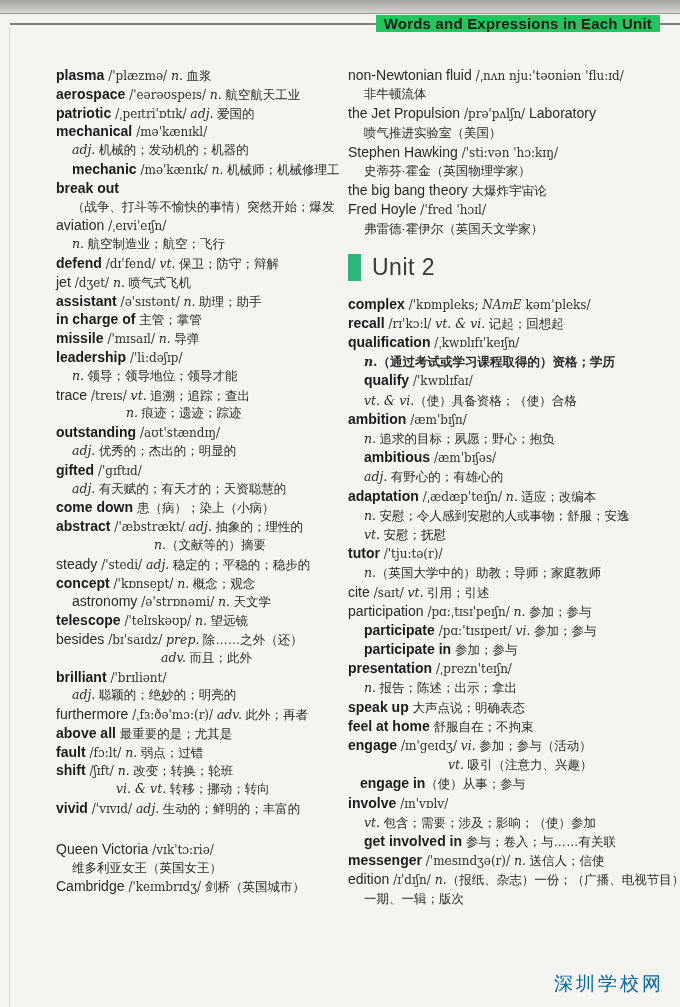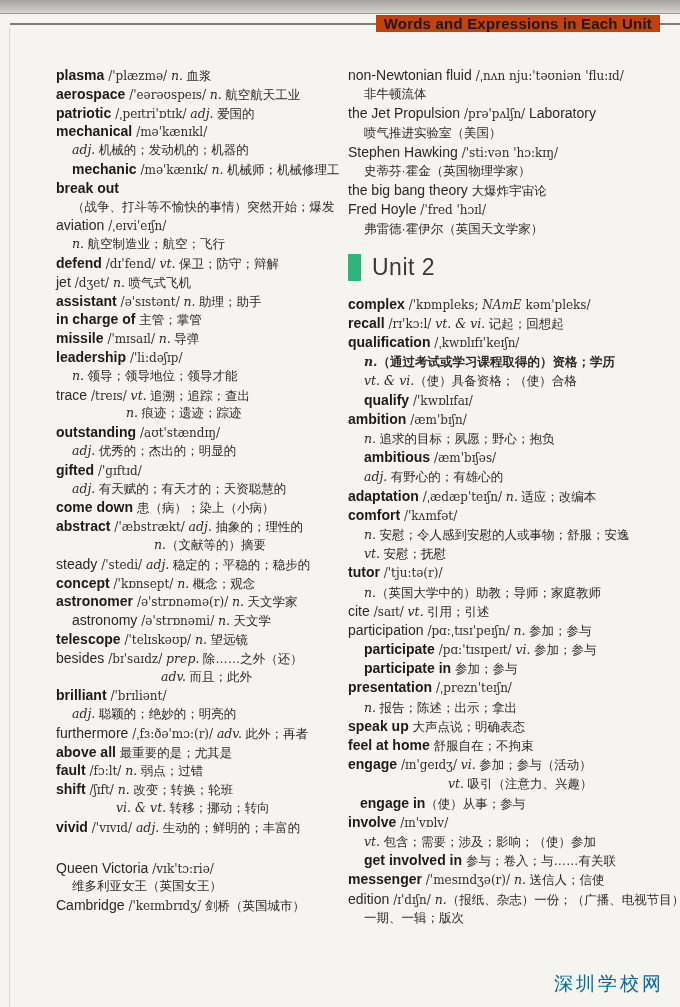--- a/index.html
+++ b/index.html
@@ -13,21 +13,21 @@
     background:linear-gradient(180deg,#a5a4a1 0%,#bdbcb9 55%,#d6d5d2 100%);
     border-bottom:1px solid #999894;
   }
   .left-edge {
     position:absolute; left:9px; top:28px; bottom:0; width:1px; background:#d6d4d0;
   }
   .header-rule {
     position:absolute; top:23px; left:10px; right:0; height:2px; background:#7e7d7a;
   }
   .header-title {
-    position:absolute; top:15px; right:20px; background:#c2410c; padding:0 8px;
+    position:absolute; top:15px; right:20px; background:#22c55e; padding:0 8px;
     font-size:15px; font-weight:bold; color:#1c1b19; letter-spacing:0.2px; white-space:pre;
   }
   .col { position:absolute; top:66px; }
   .col-left  { left:56px;  width:292px; }
   .col-right { left:348px; width:330px; }
   .line {
     white-space:pre; height:18.8px; line-height:18.8px;
     font-size:12.5px; color:#2c2b29;
   }
   .col-right .line { height:19.2px; line-height:19.2px; }
@@ -76,21 +76,20 @@
       <div class="line" style="margin-left: 70px;"><span class="seg-i">n.</span><span class="seg-c"> 痕迹；遗迹；踪迹</span></div>
       <div class="line"><span class="seg-w">outstanding </span><span class="seg-p">/aʊt'stændɪŋ/</span></div>
       <div class="line" style="margin-left: 16px;"><span class="seg-i">adj.</span><span class="seg-c"> 优秀的；杰出的；明显的</span></div>
       <div class="line"><span class="seg-w">gifted </span><span class="seg-p">/'gɪftɪd/</span></div>
       <div class="line" style="margin-left: 16px;"><span class="seg-i">adj.</span><span class="seg-c"> 有天赋的；有天才的；天资聪慧的</span></div>
       <div class="line"><span class="seg-w">come down </span><span class="seg-c">患（病）；染上（小病）</span></div>
       <div class="line"><span class="seg-w">abstract </span><span class="seg-p">/'æbstrækt/ </span><span class="seg-i">adj.</span><span class="seg-c"> 抽象的；理性的</span></div>
       <div class="line" style="margin-left: 98px;"><span class="seg-i">n.</span><span class="seg-c">（文献等的）摘要</span></div>
       <div class="line"><span class="seg-wr">steady </span><span class="seg-p">/'stedi/ </span><span class="seg-i">adj.</span><span class="seg-c"> 稳定的；平稳的；稳步的</span></div>
       <div class="line"><span class="seg-w">concept </span><span class="seg-p">/'kɒnsept/ </span><span class="seg-i">n.</span><span class="seg-c"> 概念；观念</span></div>
-      <div class="line"><span class="seg-w">astronomer </span><span class="seg-p">/ə'strɒnəmə(r)/ </span><span class="seg-i">n.</span><span class="seg-c"> 天文学家</span></div>
       <div class="line" style="margin-left: 16px;"><span class="seg-wr">astronomy </span><span class="seg-p">/ə'strɒnəmi/ </span><span class="seg-i">n.</span><span class="seg-c"> 天文学</span></div>
       <div class="line"><span class="seg-w">telescope </span><span class="seg-p">/'telɪskəʊp/ </span><span class="seg-i">n.</span><span class="seg-c"> 望远镜</span></div>
       <div class="line"><span class="seg-wr">besides </span><span class="seg-p">/bɪ'saɪdz/ </span><span class="seg-i">prep.</span><span class="seg-c"> 除……之外（还）</span></div>
       <div class="line" style="margin-left: 105px;"><span class="seg-i">adv.</span><span class="seg-c"> 而且；此外</span></div>
       <div class="line"><span class="seg-w">brilliant </span><span class="seg-p">/'brɪliənt/</span></div>
       <div class="line" style="margin-left: 16px;"><span class="seg-i">adj.</span><span class="seg-c"> 聪颖的；绝妙的；明亮的</span></div>
       <div class="line"><span class="seg-wr">furthermore </span><span class="seg-p">/ˌfɜ:ðə'mɔ:(r)/ </span><span class="seg-i">adv.</span><span class="seg-c"> 此外；再者</span></div>
       <div class="line"><span class="seg-w">above all </span><span class="seg-c">最重要的是；尤其是</span></div>
       <div class="line"><span class="seg-w">fault </span><span class="seg-p">/fɔ:lt/ </span><span class="seg-i">n.</span><span class="seg-c"> 弱点；过错</span></div>
       <div class="line"><span class="seg-w">shift </span><span class="seg-p">/ʃɪft/ </span><span class="seg-i">n.</span><span class="seg-c"> 改变；转换；轮班</span></div>
@@ -111,28 +110,27 @@
       <div class="line"><span class="seg-wr">Fred Hoyle </span><span class="seg-p">/'fred 'hɔɪl/</span></div>
       <div class="line" style="margin-left: 16px;"><span class="seg-c">弗雷德·霍伊尔（英国天文学家）</span></div>
       <div class="unit-heading">
         <span class="unit-bar" style="background: rgb(46, 181, 123);"></span>
         <span class="unit-label">Unit 2</span>
       </div>
       <div class="line"><span class="seg-w">complex </span><span class="seg-p">/'kɒmpleks; </span><span class="seg-pi">NAmE</span><span class="seg-p"> kəm'pleks/</span></div>
       <div class="line"><span class="seg-w">recall </span><span class="seg-p">/rɪ'kɔ:l/ </span><span class="seg-i">vt. &amp; vi.</span><span class="seg-c"> 记起；回想起</span></div>
       <div class="line"><span class="seg-w">qualification </span><span class="seg-p">/ˌkwɒlɪfɪ'keɪʃn/</span></div>
       <div class="line" style="margin-left: 16px; font-weight: bold;"><span class="seg-i">n.</span><span class="seg-c">（通过考试或学习课程取得的）资格；学历</span></div>
+      <div class="line" style="margin-left: 16px;"><span class="seg-w">qualify </span><span class="seg-p">/'kwɒlɪfaɪ/</span></div>
       <div class="line" style="margin-left: 16px;"><span class="seg-i">vt. &amp; vi.</span><span class="seg-c">（使）具备资格；（使）合格</span></div>
-      <div class="line" style="margin-left: 16px;"><span class="seg-w">qualify </span><span class="seg-p">/'kwɒlɪfaɪ/</span></div>
       <div class="line"><span class="seg-w">ambition </span><span class="seg-p">/æm'bɪʃn/</span></div>
       <div class="line" style="margin-left: 16px;"><span class="seg-i">n.</span><span class="seg-c"> 追求的目标；夙愿；野心；抱负</span></div>
       <div class="line" style="margin-left: 16px;"><span class="seg-w">ambitious </span><span class="seg-p">/æm'bɪʃəs/</span></div>
       <div class="line" style="margin-left: 16px;"><span class="seg-i">adj.</span><span class="seg-c"> 有野心的；有雄心的</span></div>
       <div class="line"><span class="seg-w">adaptation </span><span class="seg-p">/ˌædæp'teɪʃn/ </span><span class="seg-i">n.</span><span class="seg-c"> 适应；改编本</span></div>
-      <div class="line"><span class="seg-w">comfort </span><span class="seg-p">/'kʌmfət/</span></div>
       <div class="line" style="margin-left: 16px;"><span class="seg-i">n.</span><span class="seg-c"> 安慰；令人感到安慰的人或事物；舒服；安逸</span></div>
       <div class="line" style="margin-left: 16px;"><span class="seg-i">vt.</span><span class="seg-c"> 安慰；抚慰</span></div>
       <div class="line"><span class="seg-w">tutor </span><span class="seg-p">/'tju:tə(r)/</span></div>
       <div class="line" style="margin-left: 16px;"><span class="seg-i">n.</span><span class="seg-c">（英国大学中的）助教；导师；家庭教师</span></div>
       <div class="line"><span class="seg-wr">cite </span><span class="seg-p">/saɪt/ </span><span class="seg-i">vt.</span><span class="seg-c"> 引用；引述</span></div>
       <div class="line"><span class="seg-wr">participation </span><span class="seg-p">/pɑ:ˌtɪsɪ'peɪʃn/ </span><span class="seg-i">n.</span><span class="seg-c"> 参加；参与</span></div>
       <div class="line" style="margin-left: 16px;"><span class="seg-w">participate </span><span class="seg-p">/pɑ:'tɪsɪpeɪt/ </span><span class="seg-i">vi.</span><span class="seg-c"> 参加；参与</span></div>
       <div class="line" style="margin-left: 16px;"><span class="seg-w">participate in </span><span class="seg-c">参加；参与</span></div>
       <div class="line"><span class="seg-w">presentation </span><span class="seg-p">/ˌprezn'teɪʃn/</span></div>
       <div class="line" style="margin-left: 16px;"><span class="seg-i">n.</span><span class="seg-c"> 报告；陈述；出示；拿出</span></div>

